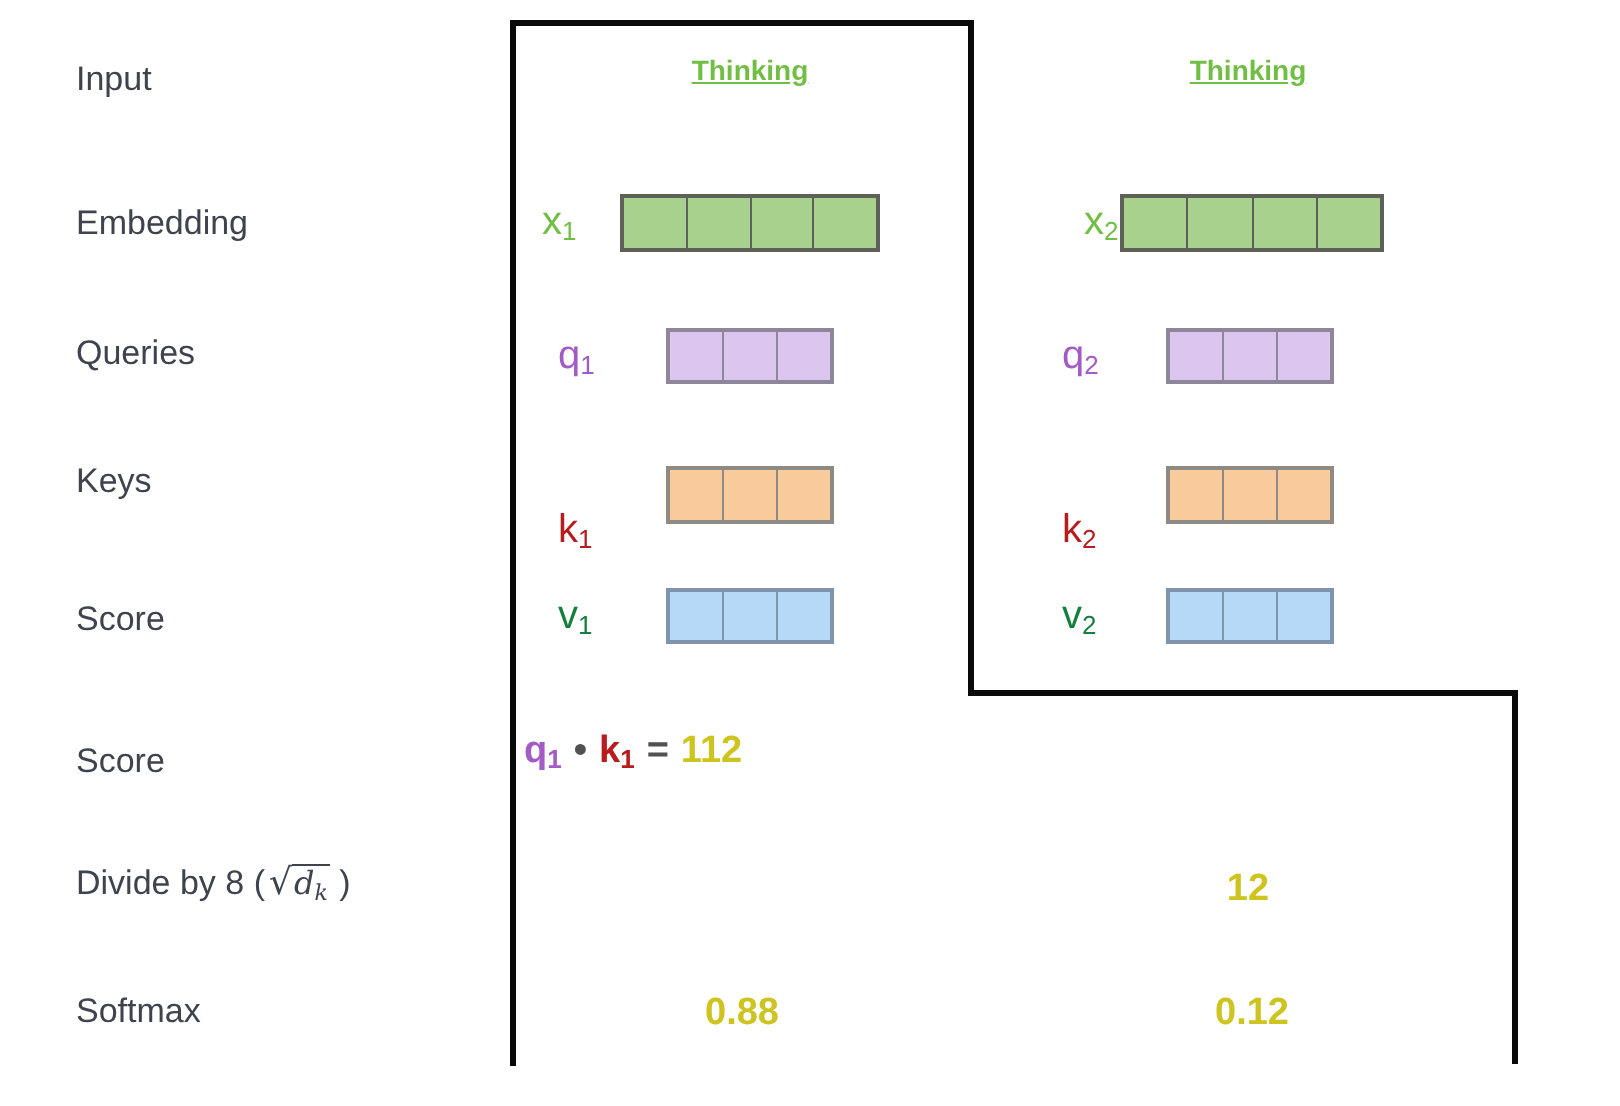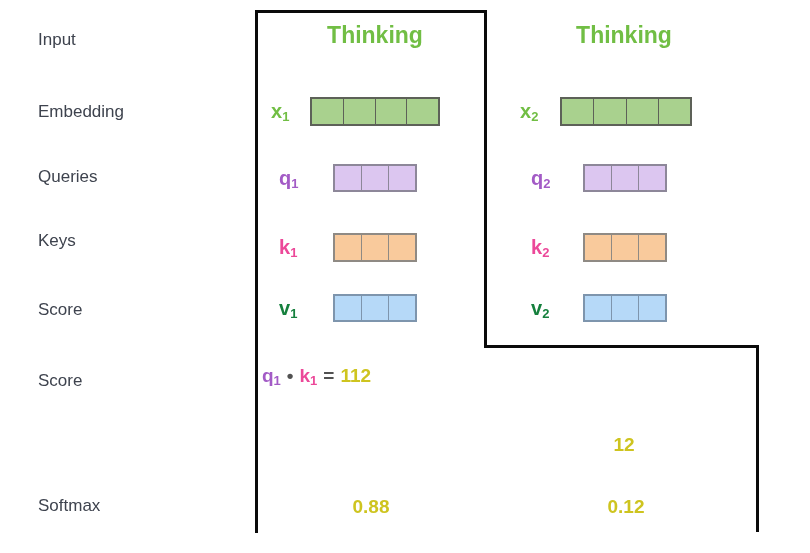--- a/index.html
+++ b/index.html
@@ -13,28 +13,28 @@
     color:#3e434e; line-height:19px; white-space:nowrap;
   }
   
   .math { font-family:"DejaVu Serif","Liberation Serif",serif; font-style:italic; font-size:16px; }
   .sqrt-sym { font-style:normal; font-size:18px; margin-left:2px; }
   .radicand { border-top:1.4px solid #3e434e; display:inline-block; line-height:17px; padding:0 1px; }
   .radicand sub { font-size:11px; font-style:italic; vertical-align:-3px; }
   
   .col-header {
     position:absolute; top:25px; width:200px; text-align:center;
-    font-size:23px; font-weight:bold; color:#71be44; line-height:20px;
+    font-size:14px; font-weight:bold; color:#71be44; line-height:20px;text-decoration:underline;
   }
   
-  .vec-label { position:absolute; font-size:20px; font-weight:bold; line-height:23px; }
+  .vec-label { position:absolute; font-size:20px; font-weight:normal; line-height:23px; }
   .vec-label sub, .score-line sub { font-size:13px; vertical-align:-3px; }
   .c-green  { color:#71be44; }
   .c-purple { color:#a35bc6; }
-  .c-orange { color:#ec4899; }
+  .c-orange { color:#b91c1c;margin-top:18px; }
   .c-blue   { color:#15803d; }
   .c-yellow { color:#cec41f; }
   .c-op     { color:#515151; }
   
   .cells { position:absolute; display:flex; box-sizing:border-box; --bc:#6a6a72; border:2px solid var(--bc); }
   .cells .cell { flex:1; }
   .cells .cell + .cell { border-left:1.6px solid var(--bc); }
   .cells-green  { --bc:#5d6158; background:#a9d18e; }
   .cells-purple { --bc:#8d8799; background:#dcc6f0; }
   .cells-orange { --bc:#8f8a84; background:#f9ca9c; }
@@ -59,20 +59,24 @@
   <svg class="border-svg" width="810" height="553" viewBox="0 0 810 553">
     <path d="M 256.5 533 L 256.5 11.5 L 485.5 11.5 L 485.5 346.5 L 757.5 346.5 L 757.5 532" fill="none" stroke="#0a0a0a" stroke-width="3"></path>
   </svg>
 
   <div class="row-label" style="top:30px">Input</div>
   <div class="row-label" style="top:102px">Embedding</div>
   <div class="row-label" style="top:167px">Queries</div>
   <div class="row-label" style="top:231px">Keys</div>
   <div class="row-label" style="top:300px">Score</div>
   <div class="row-label" style="top:371px">Score</div>
+  <div class="row-label" style="top:432px">
+    <span>Divide by 8 (</span><span class="math"><span class="sqrt-sym">√</span><span class="radicand"><span>d</span><sub>k</sub></span></span>
+    <span>)</span>
+  </div>
   <div class="row-label" style="top:496px">Softmax</div>
 
   <div class="col-header" style="left:275px">Thinking</div>
   <div class="col-header" style="left:524px">Thinking</div>
 
   <div class="vec-label c-green" style="left:271px;top:100px"><span>x</span><sub>1</sub></div>
   <div class="cells cells-green" style="left:310px;top:97px;width:130px;height:29px">
       <div class="cell"></div>
       <div class="cell"></div>
       <div class="cell"></div>
@@ -98,21 +102,21 @@
       <div class="cell"></div>
       <div class="cell"></div>
       <div class="cell"></div>
     </div>
 
   <div class="score-line" style="left:262px">
     <span class="c-purple"><span>q</span><sub>1</sub></span><span class="gap"></span><span class="c-op">•</span><span class="gap"></span><span class="c-orange"><span>k</span><sub>1</sub></span><span class="gap"></span><span class="c-op">=</span><span class="gap"></span><span class="c-yellow">112</span>
   </div>
   <div class="yellow-val" style="left:321px;top:496px">0.88</div>
 
-  <div class="vec-label c-green" style="left:520px;top:100px"><span>x</span><sub>2</sub></div>
+  <div class="vec-label c-green" style="left:542px;top:100px"><span>x</span><sub>2</sub></div>
   <div class="cells cells-green" style="left:560px;top:97px;width:132px;height:29px">
       <div class="cell"></div>
       <div class="cell"></div>
       <div class="cell"></div>
       <div class="cell"></div>
     </div>
 
   <div class="vec-label c-purple" style="left:531px;top:167px"><span>q</span><sub>2</sub></div>
   <div class="cells cells-purple" style="left:583px;top:164px;width:84px;height:28px">
       <div class="cell"></div>

